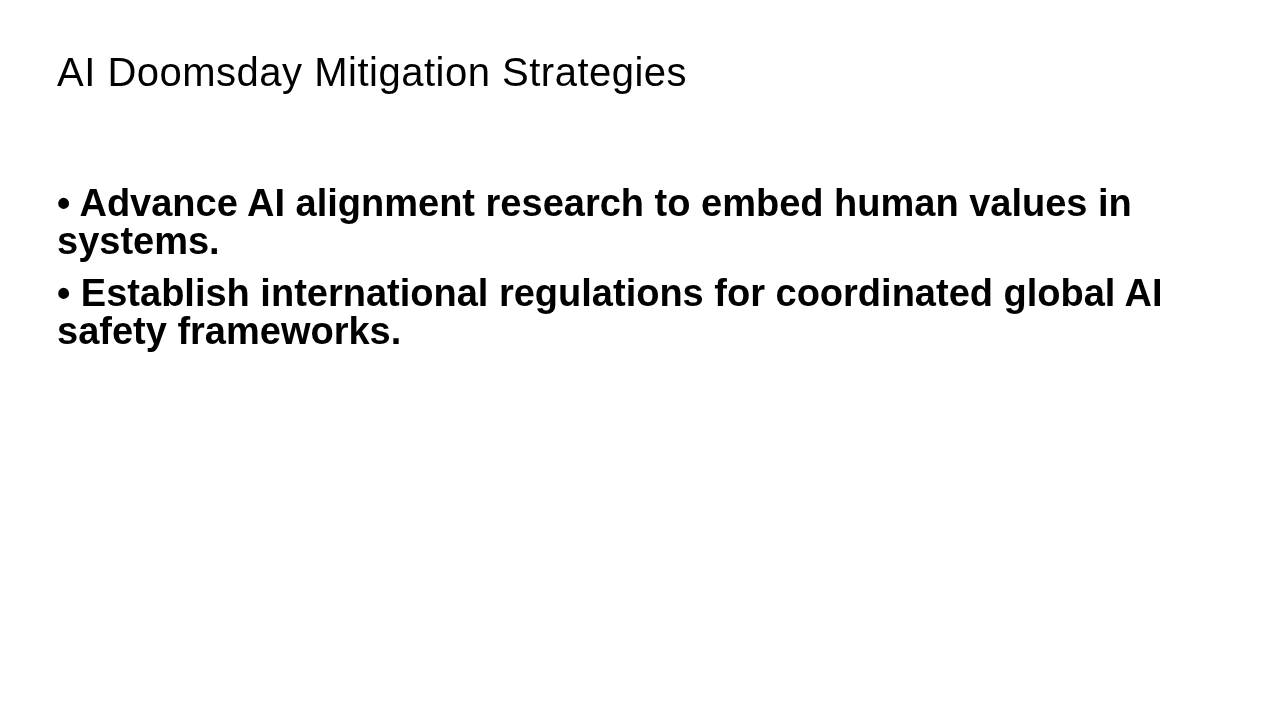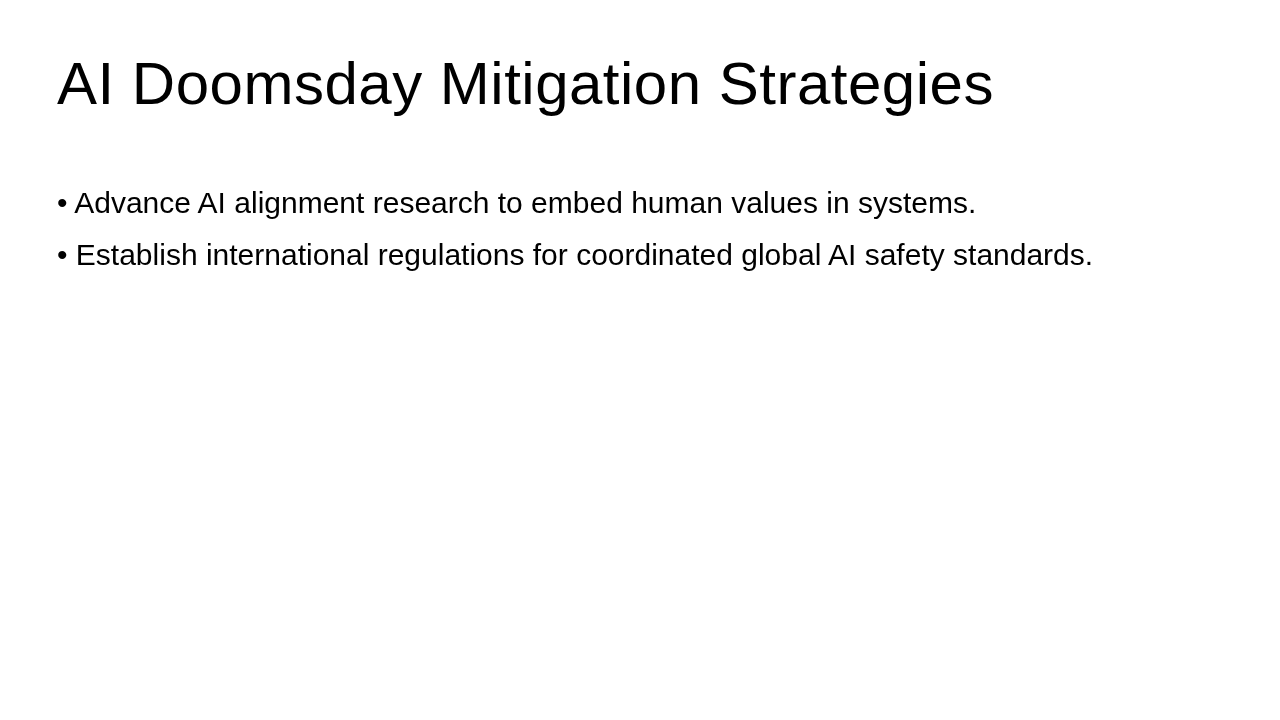--- a/index.html
+++ b/index.html
@@ -14,44 +14,44 @@
     overflow: hidden;
     background: #ffffff;
     font-family: "Liberation Sans", "DejaVu Sans", sans-serif;
     color: #000000;
   }
   .slide-title {
     position: absolute;
     left: 57px;
     top: 48px;
     margin: 0;
-    font-size: 60px;
+    font-size: 40px;
     font-weight: 400;
     line-height: 1.2;
     letter-spacing: 0.5px;
     color: #000000;
     white-space: nowrap;
   }
   .slide-body {
     position: absolute;
     left: 57px;
     top: 184px;
     width: 1150px;
   }
   .bullet-item {
     margin: 0 0 14px 0;
-    font-size: 30px;
-    font-weight: 400;
+    font-size: 38px;
+    font-weight: 700;
     line-height: 38px;
     color: #000000;
   }
 </style>
 </head>
 <body>
 
 <div class="slide">
   <h1 class="slide-title">AI Doomsday Mitigation Strategies</h1>
 
   <div class="slide-body">
     <p class="bullet-item">• Advance AI alignment research to embed human values in systems.</p>
-    <p class="bullet-item">• Establish international regulations for coordinated global AI safety standards.</p>
+    <p class="bullet-item">• Establish international regulations for coordinated global AI safety frameworks.</p>
   </div>
 </div>
 
 </body></html>

